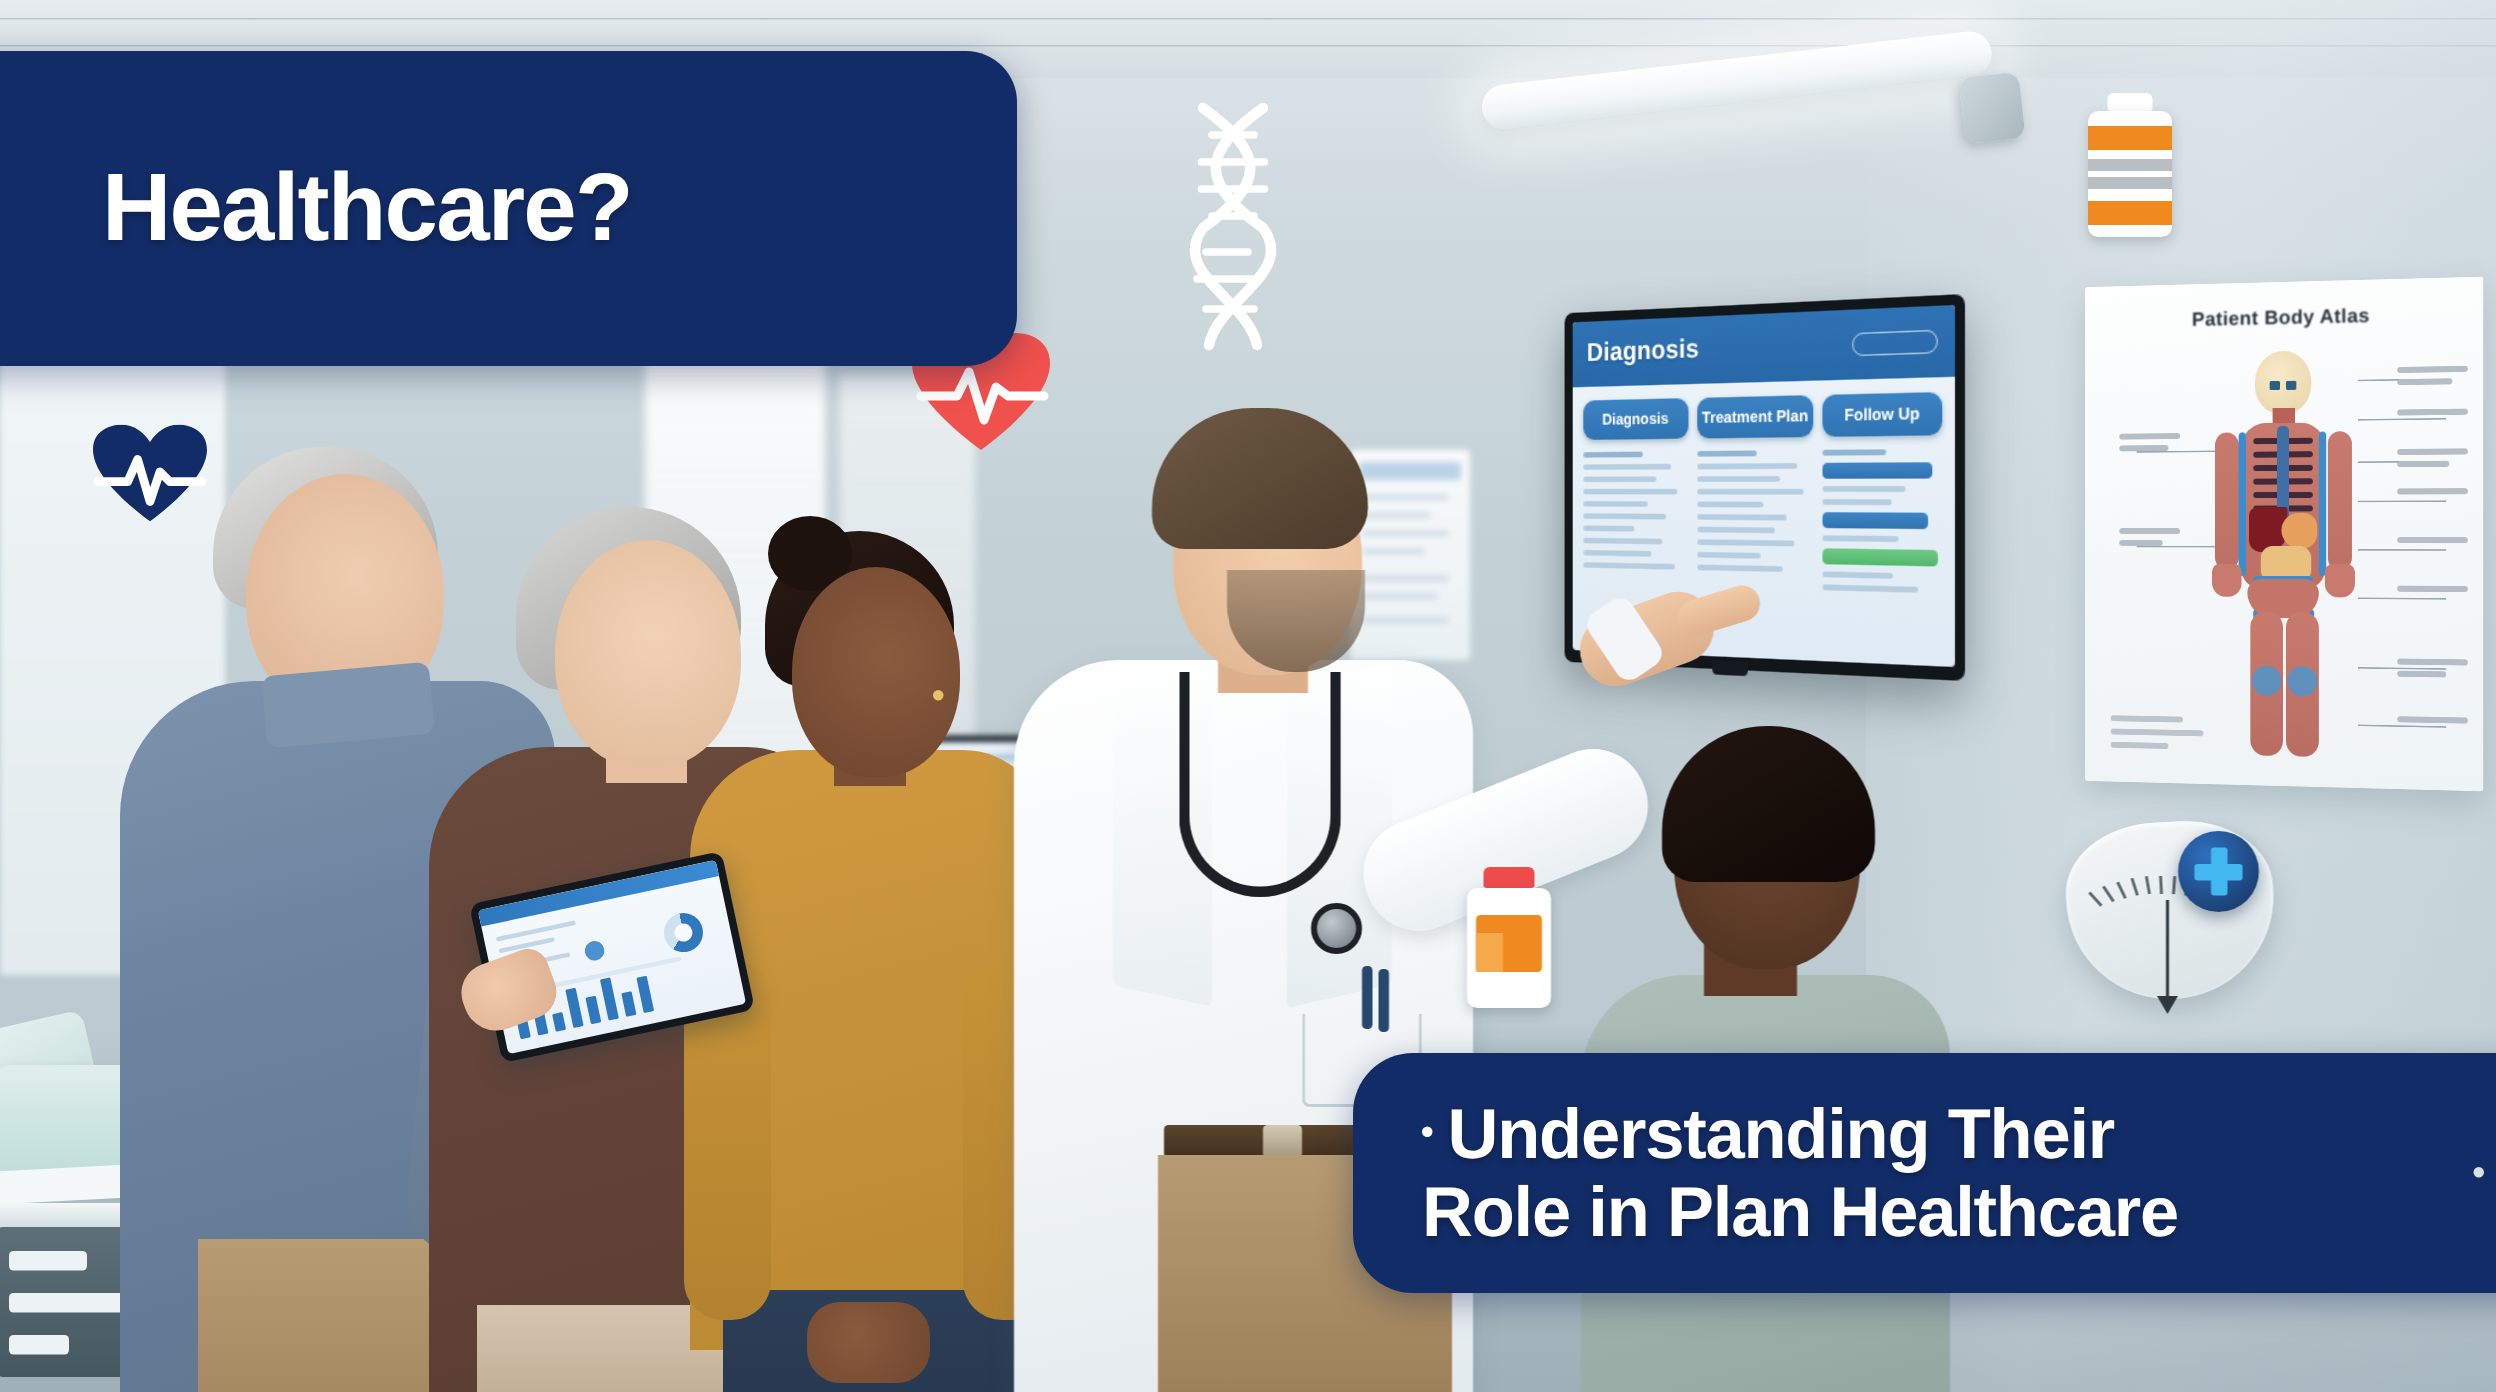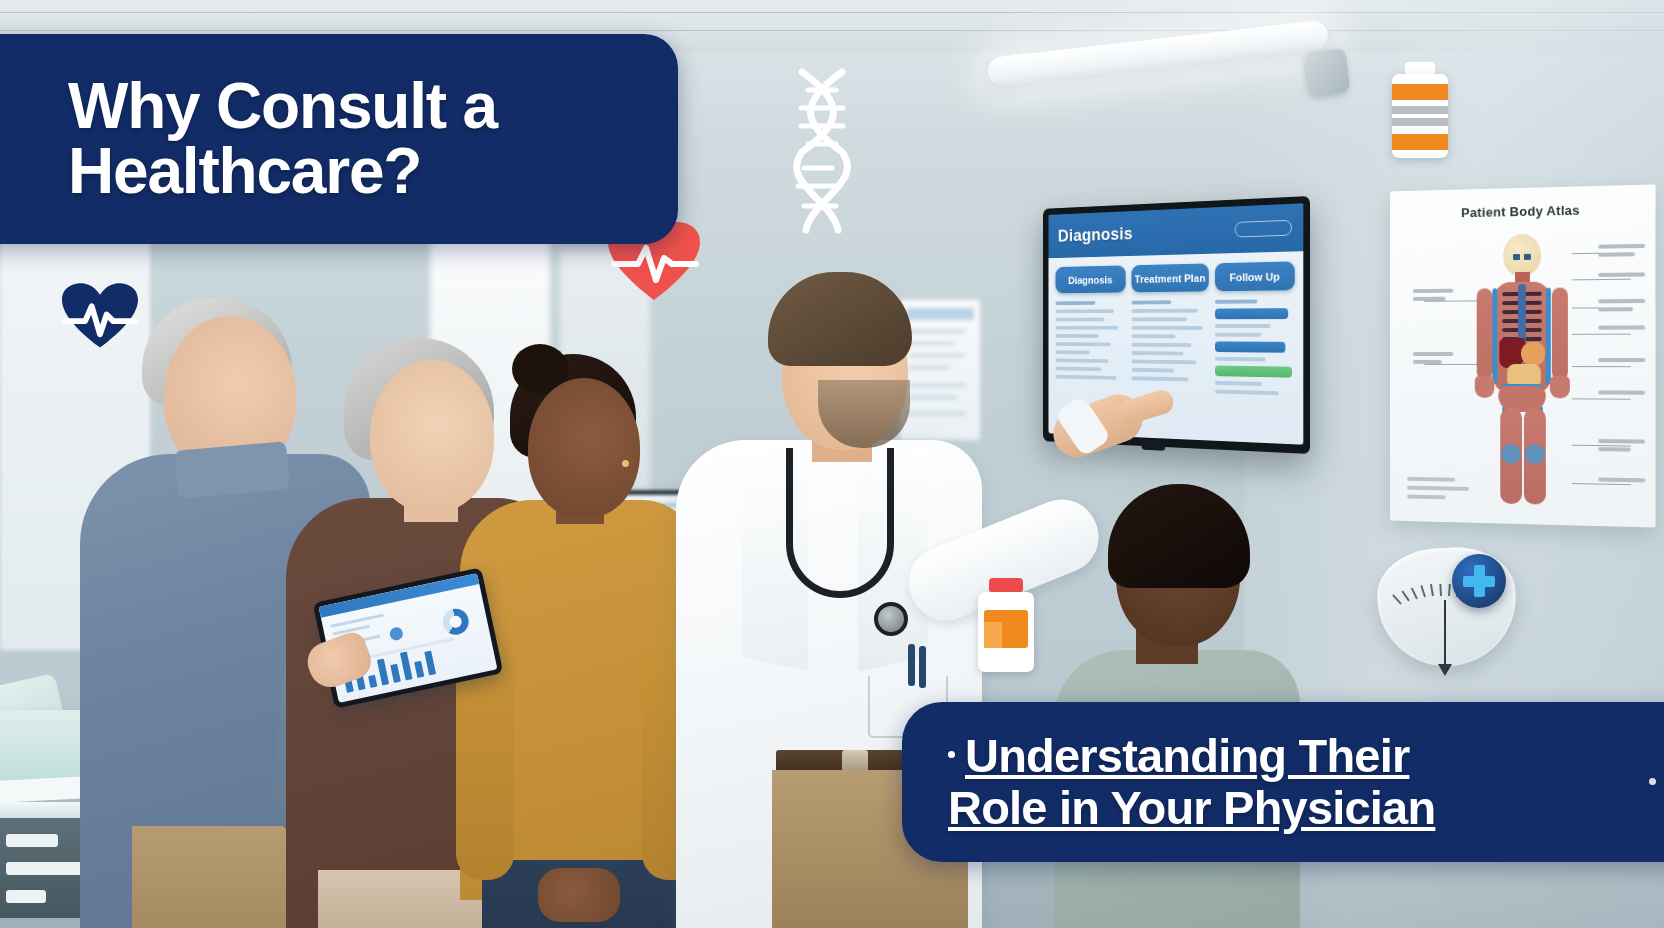--- a/index.html
+++ b/index.html
@@ -540,21 +540,20 @@
   }
   .banner-bottom {
     left:902px; top:702px; width:800px; height:160px;
     border-radius:40px 0 0 40px;
     padding:0 40px 0 46px;
   }
   .banner-bottom .ln {
     font-size:47px; font-weight:bold; line-height:1.1;
     letter-spacing:-.8px;
     text-shadow:0 2px 5px rgba(0,0,0,.28);
-    text-decoration:underline;
   }
   .bullet-dot {
     display:inline-block; width:7px; height:7px; border-radius:50%;
     background:#fff; vertical-align:middle; margin-right:10px; margin-bottom:10px;
   }
   .side-dot {
     position:absolute; right:46px; top:76px; width:7px; height:7px;
     border-radius:50%; background:rgba(255,255,255,.85);
   }
 </style>
@@ -932,25 +931,24 @@
 
   <div class="bottle" style="left:978px; top:578px; width:56px; height:94px;">
     <div class="bottle-cap" style="top:0;  width:34px; height:14px; background:#EE4C4C;"></div>
     <div class="bottle-jar" style="top:14px; width:56px; height:80px; background:#ffffff;">
       <div class="bottle-stripe" style="top:18px; left:6px; width:44px; height:38px; background:#F18A1E; border-radius:3px;"></div>
       <div class="bottle-stripe" style="top:30px; left:6px; width:18px; height:26px; background:#f6a94a;"></div>
     </div>
   </div>
 
   <div class="banner banner-top">
-    <div class="ln">Why Consult a</div>
     <div class="ln">Healthcare?</div>
   </div>
 
   <div class="banner banner-bottom">
     <div class="ln">
       <span class="bullet-dot"></span><span>Understanding Their</span>
     </div>
-    <div class="ln">Role in Your Physician</div>
+    <div class="ln">Role in Plan Healthcare</div>
     <div class="side-dot"></div>
   </div>
 
 </div>
 
 </body></html>

